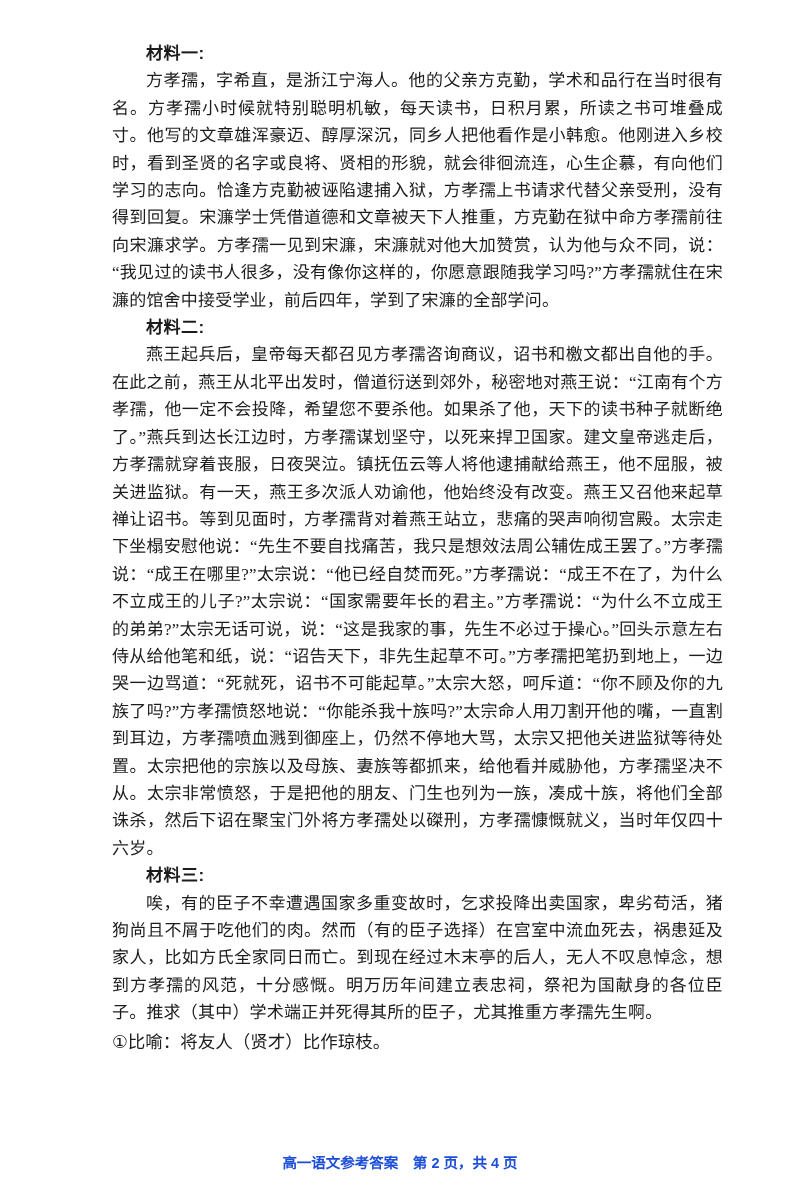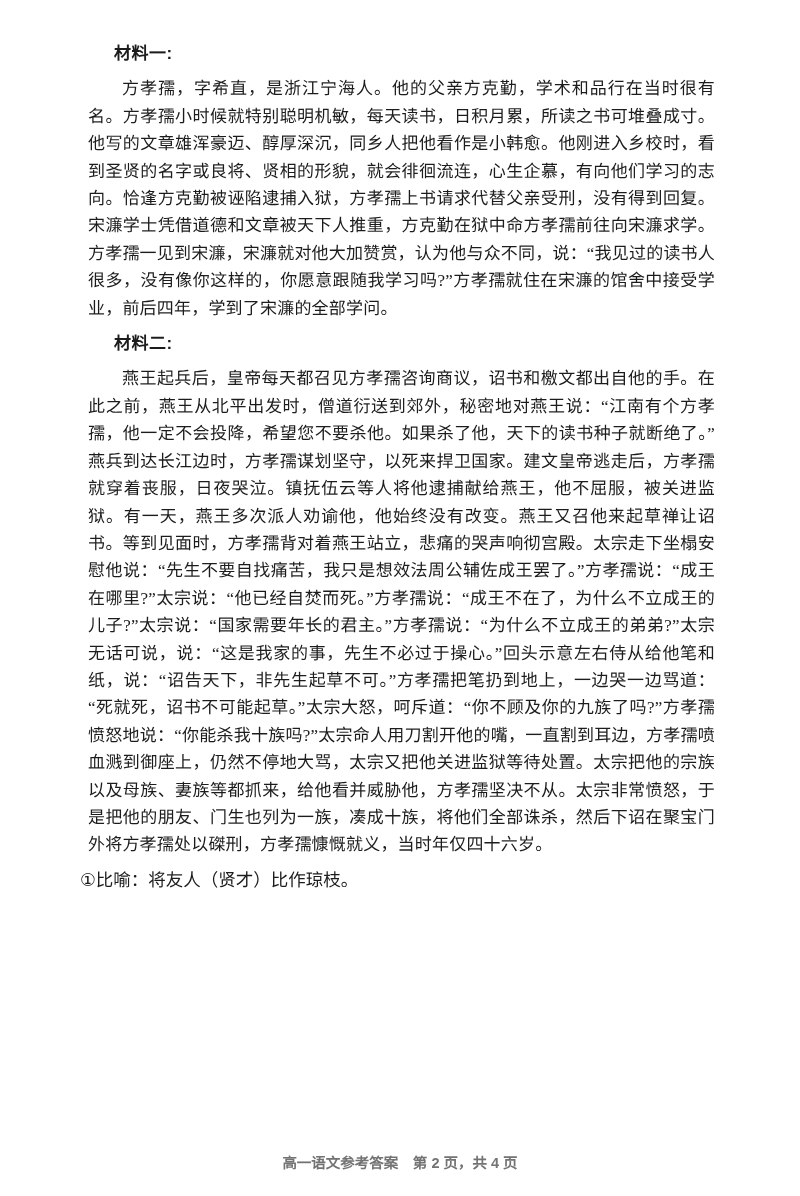--- a/index.html
+++ b/index.html
@@ -13,36 +13,36 @@
     position: relative;
     color: #1c1c1c;
     font-family: "Liberation Serif", "DejaVu Serif", serif;
     overflow: hidden;
   }
   .page {
     position: relative;
     width: 800px;
     height: 1196px;
     box-sizing: border-box;
-    padding: 40px 77px 0 80px;
+    padding: 40px 77px 0 112px;
     background: #ffffff;
   }
   .mat-heading {
     font-family: "Liberation Sans", "DejaVu Sans", sans-serif;
     font-weight: 700;
     font-size: 17px;
     line-height: 27.4px;
     text-indent: 2em;
     margin: 0;
     letter-spacing: 0.5px;
   }
   .para {
     font-size: 17px;
     line-height: 27.4px;
-    margin: 8px;
+    margin: 0;
     text-indent: 2em;
     text-align: justify;
     letter-spacing: 0.2px;
   }
   .answers {
     font-family: "Liberation Sans", "DejaVu Sans", sans-serif;
     margin-top: 2px;
   }
   .q-number {
     font-size: 17px;
@@ -56,38 +56,42 @@
   }
   .footer {
     position: absolute;
     left: 0;
     bottom: 24px;
     width: 100%;
     text-align: center;
     font-family: "Liberation Sans", "DejaVu Sans", sans-serif;
     font-weight: 700;
     font-size: 14.5px;
-    color: #737373;
+    color: #1d4ed8;
   }
 </style>
 </head>
 <body>
 
 <div class="page">
 
   <section>
     <h3 class="mat-heading">材料一:</h3>
     <p class="para">方孝孺，字希直，是浙江宁海人。他的父亲方克勤，学术和品行在当时很有名。方孝孺小时候就特别聪明机敏，每天读书，日积月累，所读之书可堆叠成寸。他写的文章雄浑豪迈、醇厚深沉，同乡人把他看作是小韩愈。他刚进入乡校时，看到圣贤的名字或良将、贤相的形貌，就会徘徊流连，心生企慕，有向他们学习的志向。恰逢方克勤被诬陷逮捕入狱，方孝孺上书请求代替父亲受刑，没有得到回复。宋濂学士凭借道德和文章被天下人推重，方克勤在狱中命方孝孺前往向宋濂求学。方孝孺一见到宋濂，宋濂就对他大加赞赏，认为他与众不同，说：“我见过的读书人很多，没有像你这样的，你愿意跟随我学习吗?”方孝孺就住在宋濂的馆舍中接受学业，前后四年，学到了宋濂的全部学问。</p>
   </section>
 
   <section>
     <h3 class="mat-heading">材料二:</h3>
     <p class="para">燕王起兵后，皇帝每天都召见方孝孺咨询商议，诏书和檄文都出自他的手。在此之前，燕王从北平出发时，僧道衍送到郊外，秘密地对燕王说：“江南有个方孝孺，他一定不会投降，希望您不要杀他。如果杀了他，天下的读书种子就断绝了。”燕兵到达长江边时，方孝孺谋划坚守，以死来捍卫国家。建文皇帝逃走后，方孝孺就穿着丧服，日夜哭泣。镇抚伍云等人将他逮捕献给燕王，他不屈服，被关进监狱。有一天，燕王多次派人劝谕他，他始终没有改变。燕王又召他来起草禅让诏书。等到见面时，方孝孺背对着燕王站立，悲痛的哭声响彻宫殿。太宗走下坐榻安慰他说：“先生不要自找痛苦，我只是想效法周公辅佐成王罢了。”方孝孺说：“成王在哪里?”太宗说：“他已经自焚而死。”方孝孺说：“成王不在了，为什么不立成王的儿子?”太宗说：“国家需要年长的君主。”方孝孺说：“为什么不立成王的弟弟?”太宗无话可说，说：“这是我家的事，先生不必过于操心。”回头示意左右侍从给他笔和纸，说：“诏告天下，非先生起草不可。”方孝孺把笔扔到地上，一边哭一边骂道：“死就死，诏书不可能起草。”太宗大怒，呵斥道：“你不顾及你的九族了吗?”方孝孺愤怒地说：“你能杀我十族吗?”太宗命人用刀割开他的嘴，一直割到耳边，方孝孺喷血溅到御座上，仍然不停地大骂，太宗又把他关进监狱等待处置。太宗把他的宗族以及母族、妻族等都抓来，给他看并威胁他，方孝孺坚决不从。太宗非常愤怒，于是把他的朋友、门生也列为一族，凑成十族，将他们全部诛杀，然后下诏在聚宝门外将方孝孺处以磔刑，方孝孺慷慨就义，当时年仅四十六岁。</p>
   </section>
 
+  <section>
+    <h3 class="mat-heading">材料三:</h3>
+    <p class="para">唉，有的臣子不幸遭遇国家多重变故时，乞求投降出卖国家，卑劣苟活，猪狗尚且不屑于吃他们的肉。然而（有的臣子选择）在宫室中流血死去，祸患延及家人，比如方氏全家同日而亡。到现在经过木末亭的后人，无人不叹息悼念，想到方孝孺的风范，十分感慨。明万历年间建立表忠祠，祭祀为国献身的各位臣子。推求（其中）学术端正并死得其所的臣子，尤其推重方孝孺先生啊。</p>
+  </section>
 
   <section class="answers">
     <p class="answer-line">①比喻：将友人（贤才）比作琼枝。</p>
 
   </section>
 
   <div class="footer">
     <span>高一语文参考答案　第 2 页，共 4 页</span>
   </div>
 

